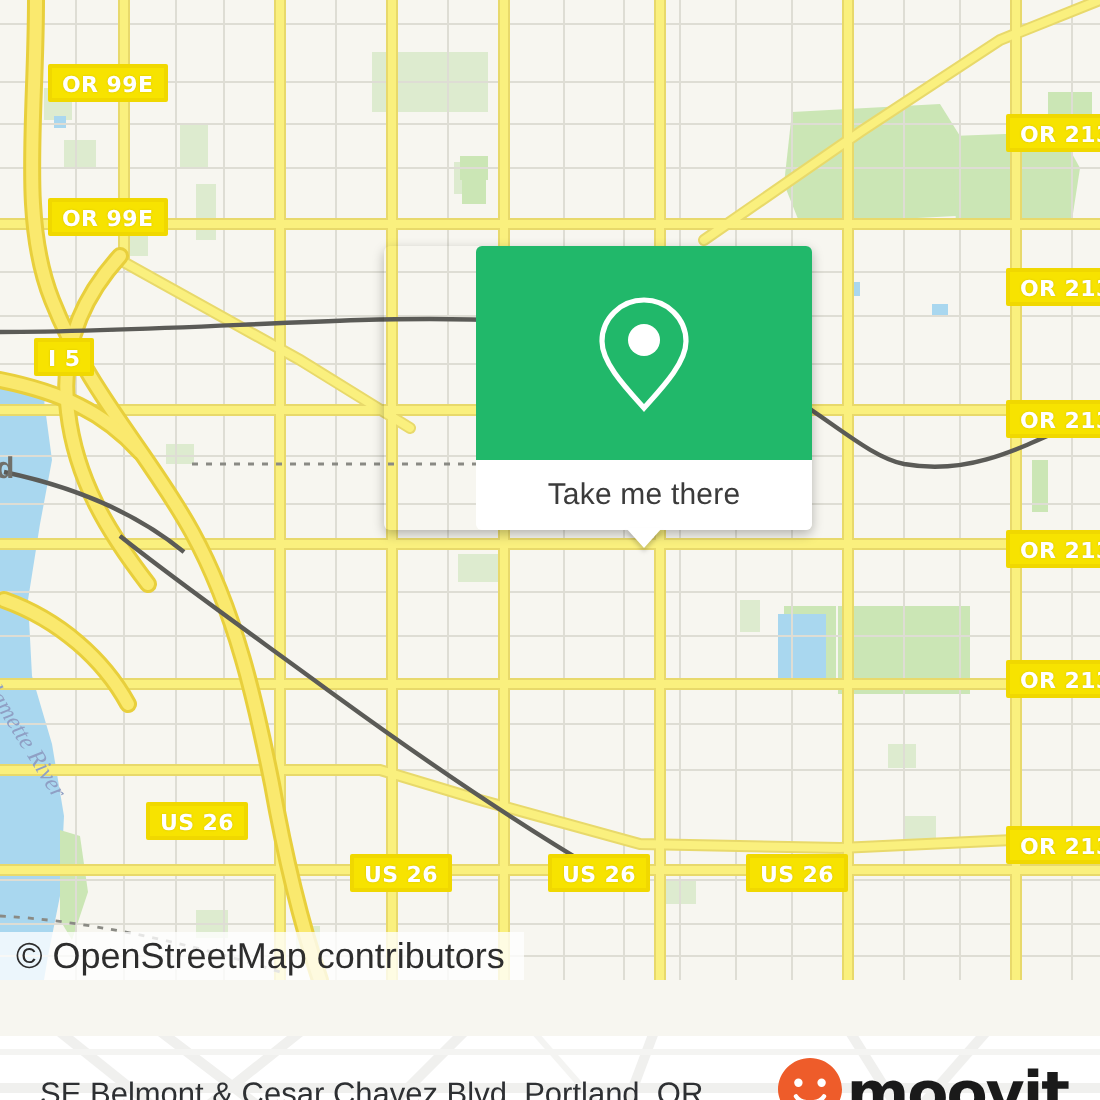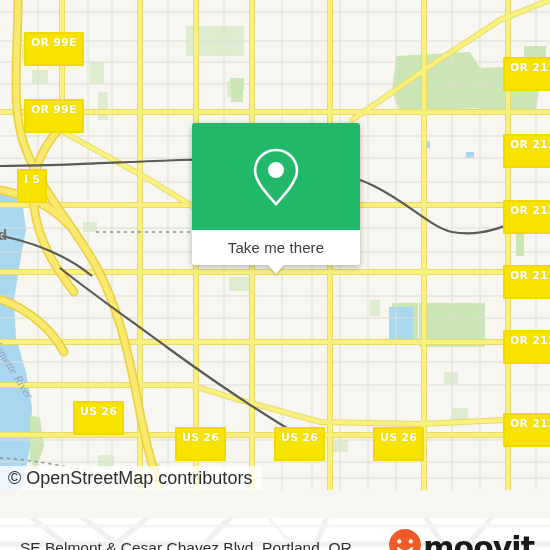--- a/index.html
+++ b/index.html
@@ -33,21 +33,21 @@
   .shield {
     position: absolute;
     background: #F7E300;
     border: 2px solid #F0D800;
     color: #ffffff;
     font-family: "DejaVu Sans", sans-serif;
     font-weight: bold;
     font-size: 11px;
     line-height: 11px;
     letter-spacing: 0.2px;
-    padding: 3px 5px 16px 5px;
+    padding: 3px 5px 1px 5px;
     border-radius: 1px;
     white-space: nowrap;
     text-shadow: 0 0 1px rgba(180,160,0,.5);
     box-sizing: border-box;
   }
 
   
   .placelabel {
     position: absolute;
     color: #70706a;
@@ -68,20 +68,21 @@
   
   #popup {
     position: absolute;
     left: 192px;
     top: 123px;
     width: 168px;
     border-radius: 3px;
     box-shadow: 0 2px 6px rgba(0,0,0,0.28);
     overflow: visible;
     z-index: 40;
+    padding-left: 46px;
   }
   #popup-top {
     height: 107px;
     background: #21B86A;
     border-radius: 3px 3px 0 0;
     display: flex;
     align-items: center;
     justify-content: center;
   }
   #popup-bottom {

